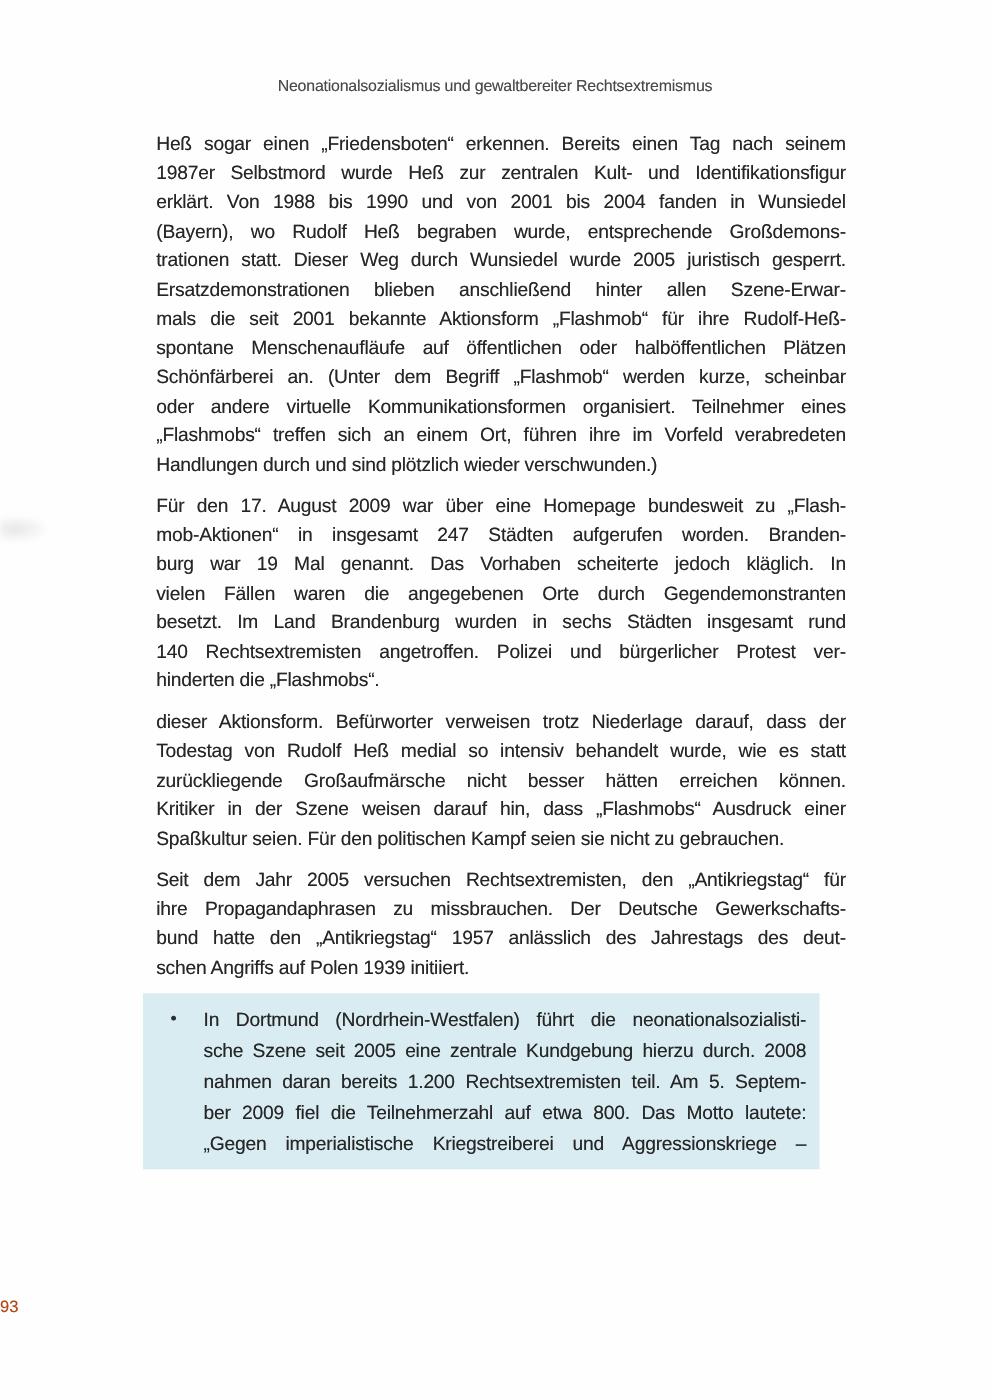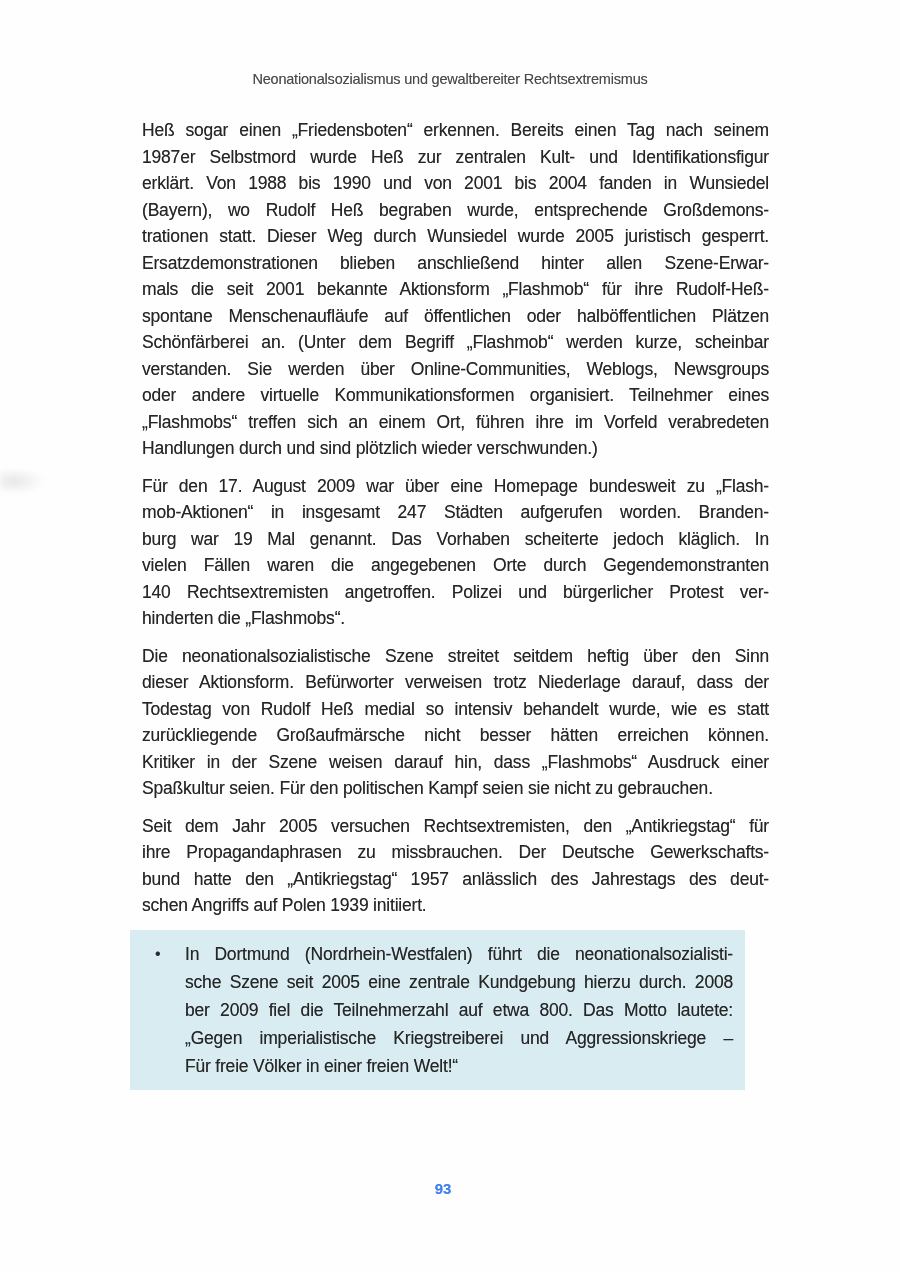--- a/index.html
+++ b/index.html
@@ -51,24 +51,23 @@
     line-height:28px;
     font-size:16px;
     color:#2c2c2c;
   }
   .highlight-box .hbox-text{
     width:548px;
     line-height:28px;
   }
   .page-number{
     position:absolute;top:1180px;left:0;width:886px;
-    text-align:center;
-    font-size:15px;color:#3b82f6;
+    text-align:left;
+    font-size:15px;color:#c2410c;
     text-shadow:0 0 0.6px rgba(90,90,90,0.5);
-    font-weight:bold;
   }
 </style>
 </head>
 <body>
 
 <div class="page">
 
   <div class="scan-artifact"></div>
 
   <div class="running-head">Neonationalsozialismus und gewaltbereiter Rechtsextremismus</div>
@@ -78,59 +77,58 @@
     <div class="paragraph">
         <div class="line">Heß sogar einen „Friedensboten“ erkennen. Bereits einen Tag nach seinem</div>
         <div class="line">1987er Selbstmord wurde Heß zur zentralen Kult- und Identifikationsfigur</div>
         <div class="line">erklärt. Von 1988 bis 1990 und von 2001 bis 2004 fanden in Wunsiedel</div>
         <div class="line">(Bayern), wo Rudolf Heß begraben wurde, entsprechende Großdemons-</div>
         <div class="line">trationen statt. Dieser Weg durch Wunsiedel wurde 2005 juristisch gesperrt.</div>
         <div class="line">Ersatzdemonstrationen blieben anschließend hinter allen Szene-Erwar-</div>
         <div class="line">mals die seit 2001 bekannte Aktionsform „Flashmob“ für ihre Rudolf-Heß-</div>
         <div class="line">spontane Menschenaufläufe auf öffentlichen oder halböffentlichen Plätzen</div>
         <div class="line">Schönfärberei an. (Unter dem Begriff „Flashmob“ werden kurze, scheinbar</div>
-        <div class="line">verstanden. Sie werden über Online-Communities, Weblogs, Newsgroups</div>
         <div class="line">oder andere virtuelle Kommunikationsformen organisiert. Teilnehmer eines</div>
         <div class="line">„Flashmobs“ treffen sich an einem Ort, führen ihre im Vorfeld verabredeten</div>
         <div class="line last">Handlungen durch und sind plötzlich wieder verschwunden.)</div>
       </div>
 
     <div class="paragraph">
         <div class="line">Für den 17. August 2009 war über eine Homepage bundesweit zu „Flash-</div>
         <div class="line">mob-Aktionen“ in insgesamt 247 Städten aufgerufen worden. Branden-</div>
         <div class="line">burg war 19 Mal genannt. Das Vorhaben scheiterte jedoch kläglich. In</div>
         <div class="line">vielen Fällen waren die angegebenen Orte durch Gegendemonstranten</div>
+        <div class="line">besetzt. Im Land Brandenburg wurden in sechs Städten insgesamt rund</div>
         <div class="line">140 Rechtsextremisten angetroffen. Polizei und bürgerlicher Protest ver-</div>
         <div class="line last">hinderten die „Flashmobs“.</div>
       </div>
 
     <div class="paragraph">
-        <div class="line">Die neonationalsozialistische Szene streitet seitdem heftig über den Sinn</div>
         <div class="line">dieser Aktionsform. Befürworter verweisen trotz Niederlage darauf, dass der</div>
         <div class="line">Todestag von Rudolf Heß medial so intensiv behandelt wurde, wie es statt</div>
         <div class="line">zurückliegende Großaufmärsche nicht besser hätten erreichen können.</div>
         <div class="line">Kritiker in der Szene weisen darauf hin, dass „Flashmobs“ Ausdruck einer</div>
         <div class="line last">Spaßkultur seien. Für den politischen Kampf seien sie nicht zu gebrauchen.</div>
       </div>
 
     <div class="paragraph">
         <div class="line">Seit dem Jahr 2005 versuchen Rechtsextremisten, den „Antikriegstag“ für</div>
         <div class="line">ihre Propagandaphrasen zu missbrauchen. Der Deutsche Gewerkschafts-</div>
         <div class="line">bund hatte den „Antikriegstag“ 1957 anlässlich des Jahrestags des deut-</div>
         <div class="line last">schen Angriffs auf Polen 1939 initiiert.</div>
       </div>
 
     <div class="highlight-box" style="background: rgb(216, 236, 241);">
       <span class="bullet">•</span>
       <div class="hbox-text">
           <div class="line">In Dortmund (Nordrhein-Westfalen) führt die neonationalsozialisti-</div>
           <div class="line">sche Szene seit 2005 eine zentrale Kundgebung hierzu durch. 2008</div>
+          <div class="line">nahmen daran bereits 1.200 Rechtsextremisten teil. Am 5. Septem-</div>
           <div class="line">ber 2009 fiel die Teilnehmerzahl auf etwa 800. Das Motto lautete:</div>
           <div class="line">„Gegen imperialistische Kriegstreiberei und Aggressionskriege –</div>
-          <div class="line last">Für freie Völker in einer freien Welt!“</div>
         </div>
     </div>
 
   </div>
 
   <div class="page-number">93</div>
 
 </div>
 
 </body></html>

